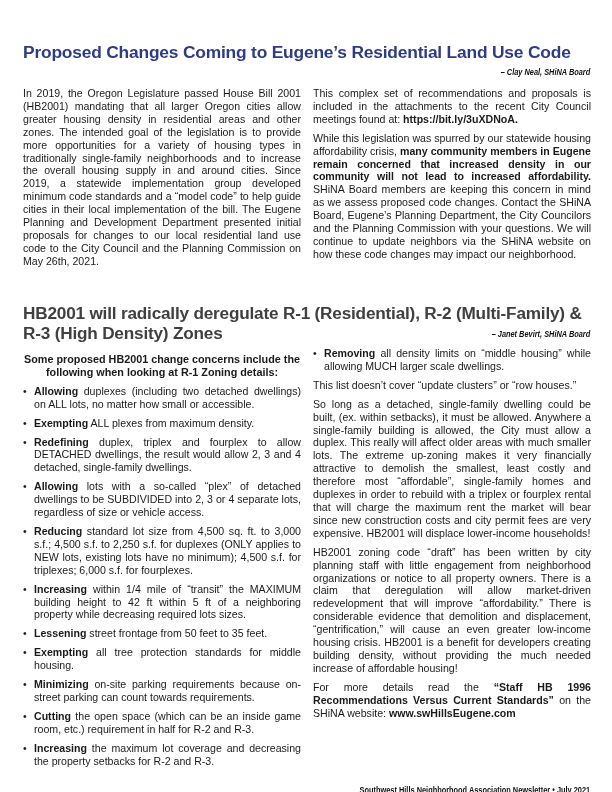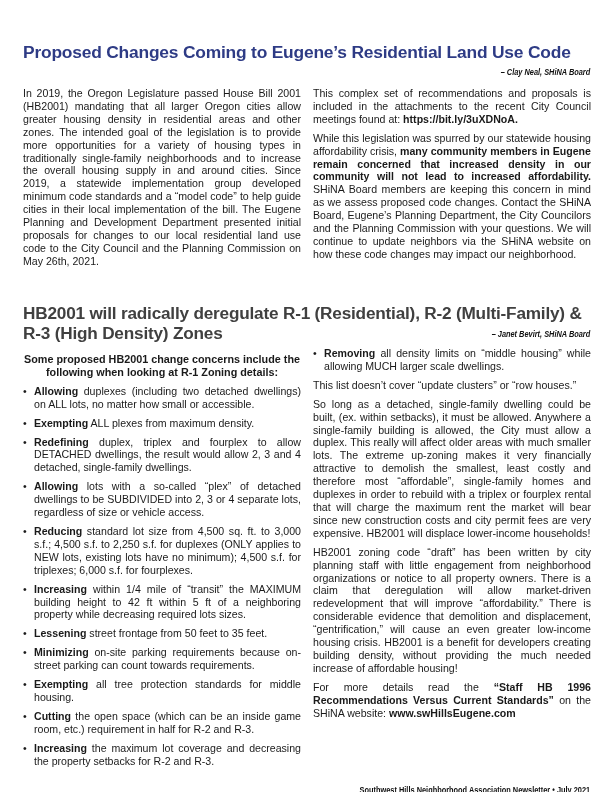--- a/index.html
+++ b/index.html
@@ -66,22 +66,22 @@
   <div class="col" style="left:23px; top:332px;">
     <p class="intro">Some proposed HB2001 change concerns include the following when looking at R-1 Zoning details:</p>
     <ul class="bullets">
       <li><b>Allowing</b><span> duplexes (including two detached dwellings) on ALL lots, no matter how small or accessible.</span></li>
       <li><b>Exempting</b><span> ALL plexes from maximum density.</span></li>
       <li><b>Redefining</b><span> duplex, triplex and fourplex to allow DETACHED dwellings, the result would allow 2, 3 and 4 detached, single-family dwellings.</span></li>
       <li><b>Allowing</b><span> lots with a so-called “plex” of detached dwellings to be SUBDIVIDED into 2, 3 or 4 separate lots, regardless of size or vehicle access.</span></li>
       <li><b>Reducing</b><span> standard lot size from 4,500 sq. ft. to 3,000 s.f.; 4,500 s.f. to 2,250 s.f. for duplexes (ONLY applies to NEW lots, existing lots have no minimum); 4,500 s.f. for triplexes; 6,000 s.f. for fourplexes.</span></li>
       <li><b>Increasing</b><span> within 1/4 mile of “transit” the MAXIMUM building height to 42 ft within 5 ft of a neighboring property while decreasing required lots sizes.</span></li>
       <li><b>Lessening</b><span> street frontage from 50 feet to 35 feet.</span></li>
+      <li><b>Exempting</b><span> all tree protection standards for middle housing.</span></li>
       <li><b>Minimizing</b><span> on-site parking requirements because on-street parking can count towards requirements.</span></li>
-      <li><b>Exempting</b><span> all tree protection standards for middle housing.</span></li>
       <li><b>Cutting</b><span> the open space (which can be an inside game room, etc.) requirement in half for R-2 and R-3.</span></li>
       <li><b>Increasing</b><span> the maximum lot coverage and decreasing the property setbacks for R-2 and R-3.</span></li>
     </ul>
   </div>
 
   <div class="col" style="left:313px; top:326px;">
     <ul class="bullets">
       <li><b>Removing</b><span> all density limits on “middle housing” while allowing MUCH larger scale dwellings.</span></li>
     </ul>
     <p>This list doesn’t cover “update clusters” or “row houses.”</p>

